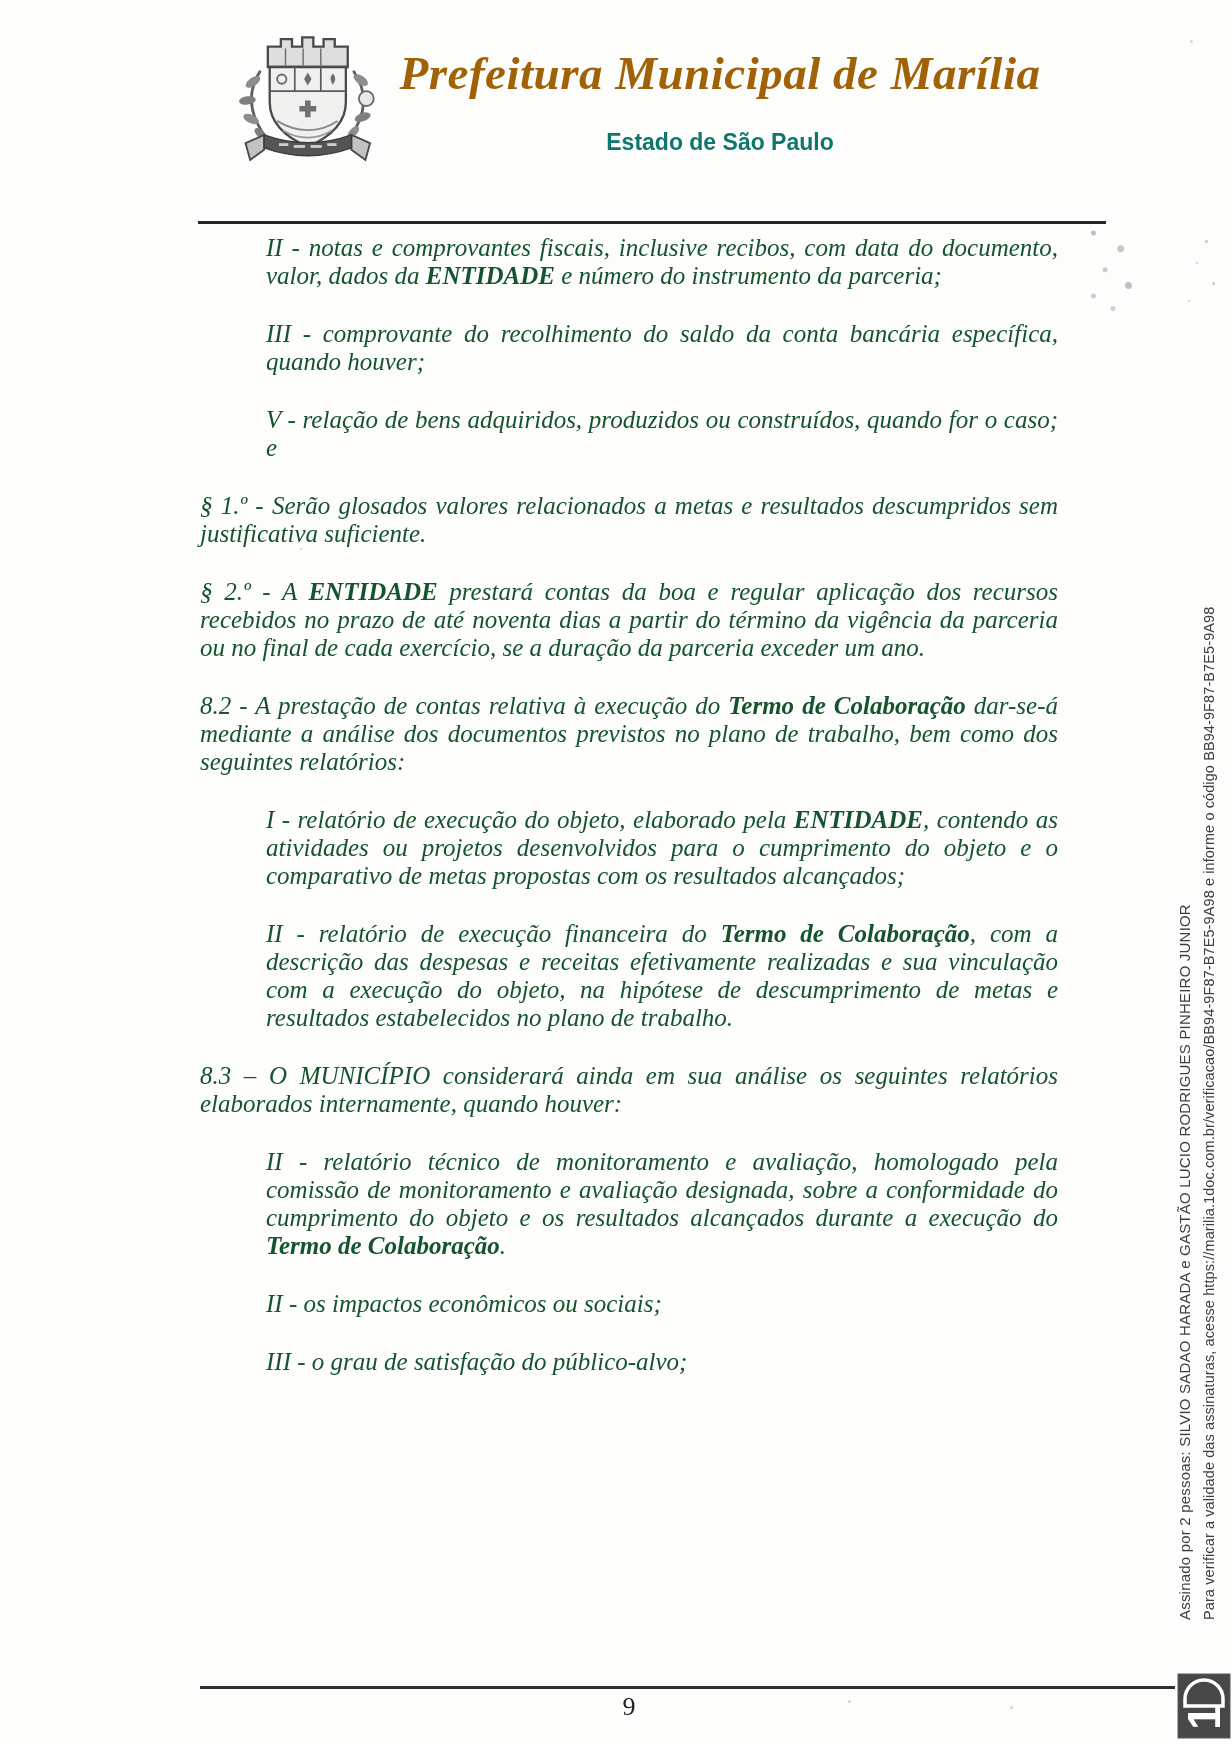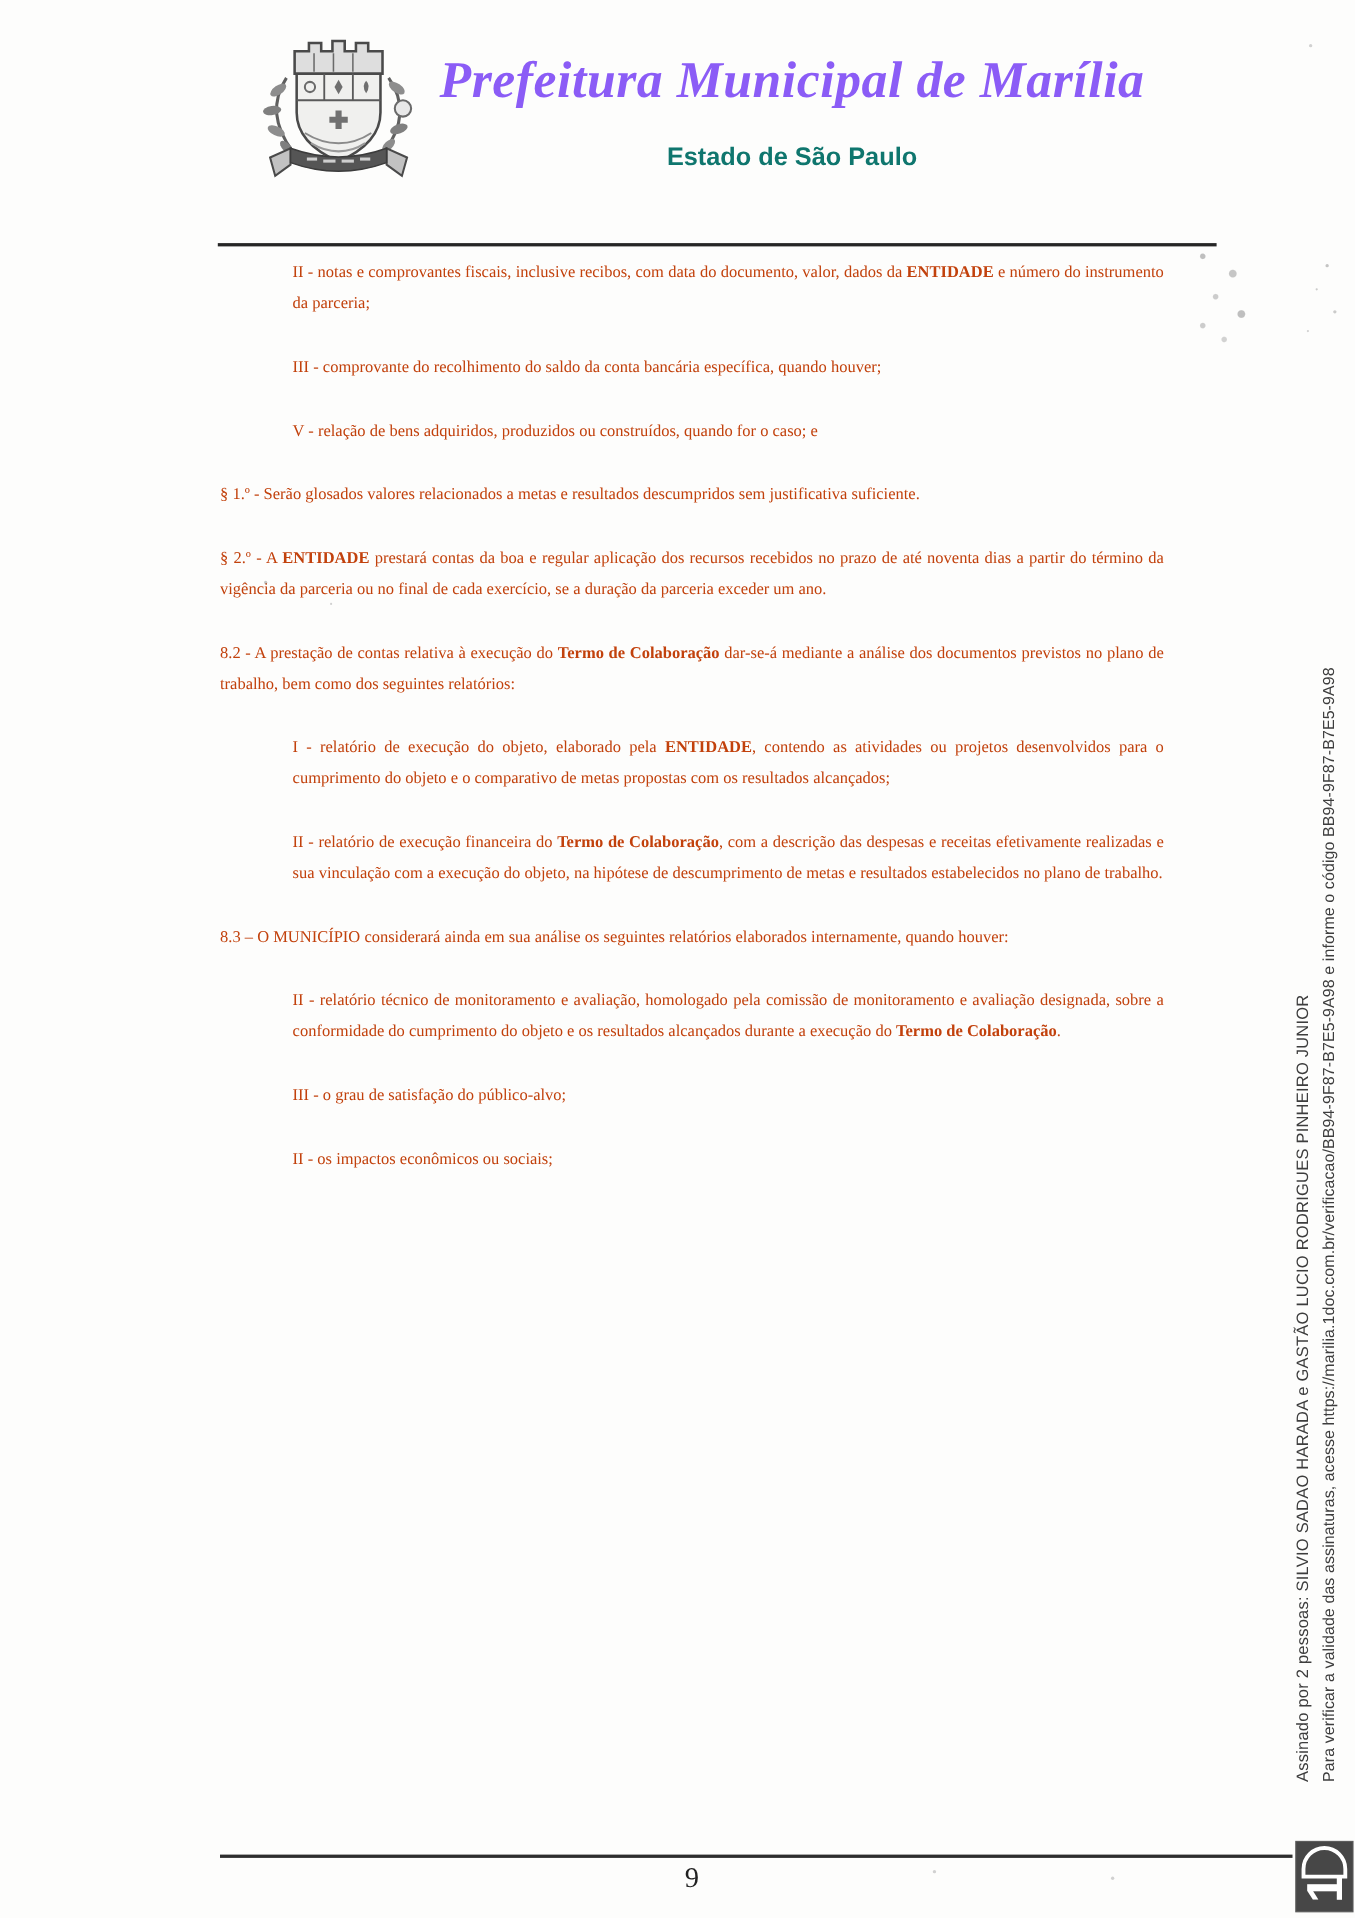--- a/index.html
+++ b/index.html
@@ -11,36 +11,37 @@
     font-family:"Liberation Serif","DejaVu Serif",serif;
     color:#1e1e1e;
   }
   
   .crest{position:absolute;left:212px;top:28px;width:186px;height:144px;}
   .page-title{
     position:absolute;left:380px;top:48px;width:680px;
     text-align:center;
     font-family:"Liberation Serif","DejaVu Serif",serif;
     font-style:italic;font-weight:bold;
-    font-size:47px;line-height:1.1;color:#8b5cf6;
+    font-size:47px;line-height:1.1;color:#a16207;
     letter-spacing:.5px;
   }
   .page-subtitle{
     position:absolute;left:380px;top:129px;width:680px;
     text-align:center;
     font-family:"Liberation Sans","DejaVu Sans",sans-serif;
     font-weight:bold;font-size:23px;color:#0f766e;
   }
   .header-rule{position:absolute;left:198px;top:221px;width:908px;height:3px;background:#262626;}
   
   .doc-body{
     position:absolute;left:200px;top:234px;width:858px;
-    font-size:15px;line-height:28px;
+    font-size:25px;line-height:28px;
     text-align:justify;
-    color:#c2410c;
+    color:#14532d;
+    font-style:italic;
   }
   .doc-body p{margin:0 0 30px 0;}
   .doc-body p.indent{margin-left:66px;}
   .doc-body b{font-weight:bold;}
   
   .footer-rule{position:absolute;left:200px;top:1686px;width:975px;height:2.5px;background:#2e2e2e;}
   .page-number{
     position:absolute;left:200px;top:1692px;width:858px;
     text-align:center;font-size:26px;color:#222;
   }
@@ -124,22 +125,22 @@
       <p class="para indent"><span>II - notas e comprovantes fiscais, inclusive recibos, com data do documento, valor, dados da </span><b>ENTIDADE</b><span> e número do instrumento da parceria;</span></p>
       <p class="para indent"><span>III - comprovante do recolhimento do saldo da conta bancária específica, quando houver;</span></p>
       <p class="para indent"><span>V - relação de bens adquiridos, produzidos ou construídos, quando for o caso; e</span></p>
       <p class="para"><span>§ 1.º - Serão glosados valores relacionados a metas e resultados descumpridos sem justificativa suficiente.</span></p>
       <p class="para"><span>§ 2.º - A </span><b>ENTIDADE</b><span> prestará contas da boa e regular aplicação dos recursos recebidos no prazo de até noventa dias a partir do término da vigência da parceria ou no final de cada exercício, se a duração da parceria exceder um ano.</span></p>
       <p class="para"><span>8.2 - A prestação de contas relativa à execução do </span><b>Termo de Colaboração</b><span> dar-se-á mediante a análise dos documentos previstos no plano de trabalho, bem como dos seguintes relatórios:</span></p>
       <p class="para indent"><span>I - relatório de execução do objeto, elaborado pela </span><b>ENTIDADE</b><span>, contendo as atividades ou projetos desenvolvidos para o cumprimento do objeto e o comparativo de metas propostas com os resultados alcançados;</span></p>
       <p class="para indent"><span>II - relatório de execução financeira do </span><b>Termo de Colaboração</b><span>, com a descrição das despesas e receitas efetivamente realizadas e sua vinculação com a execução do objeto, na hipótese de descumprimento de metas e resultados estabelecidos no plano de trabalho.</span></p>
       <p class="para"><span>8.3 – O MUNICÍPIO considerará ainda em sua análise os seguintes relatórios elaborados internamente, quando houver:</span></p>
       <p class="para indent"><span>II - relatório técnico de monitoramento e avaliação, homologado pela comissão de monitoramento e avaliação designada, sobre a conformidade do cumprimento do objeto e os resultados alcançados durante a execução do </span><b>Termo de Colaboração</b><span>.</span></p>
+      <p class="para indent"><span>II - os impactos econômicos ou sociais;</span></p>
       <p class="para indent"><span>III - o grau de satisfação do público-alvo;</span></p>
-      <p class="para indent"><span>II - os impactos econômicos ou sociais;</span></p>
     </div>
 
   <div class="footer-rule"></div>
   <div class="page-number">9</div>
 
   <div class="v-line signed">Assinado por 2 pessoas:  SILVIO SADAO HARADA e GASTÃO LUCIO RODRIGUES PINHEIRO JUNIOR</div>
   <div class="v-line verify">Para verificar a validade das assinaturas, acesse https://marilia.1doc.com.br/verificacao/BB94-9F87-B7E5-9A98 e informe o código BB94-9F87-B7E5-9A98</div>
 
   <div class="onedoc-logo">
     <svg width="54" height="68" viewBox="0 0 54 68" aria-hidden="true">

